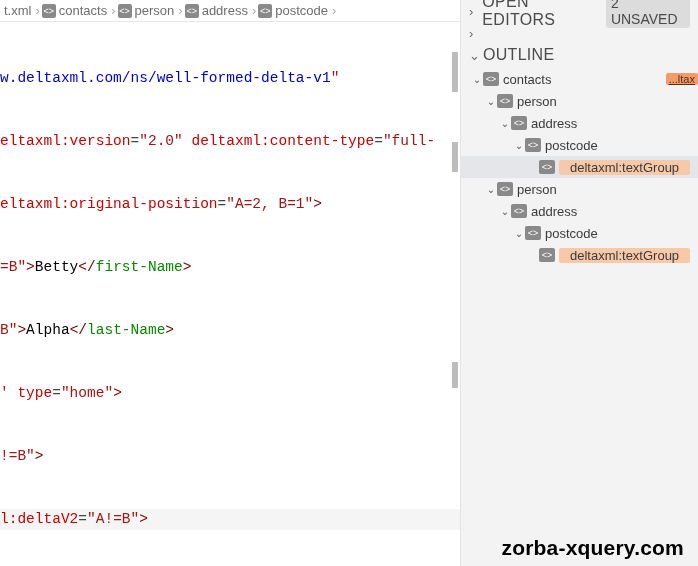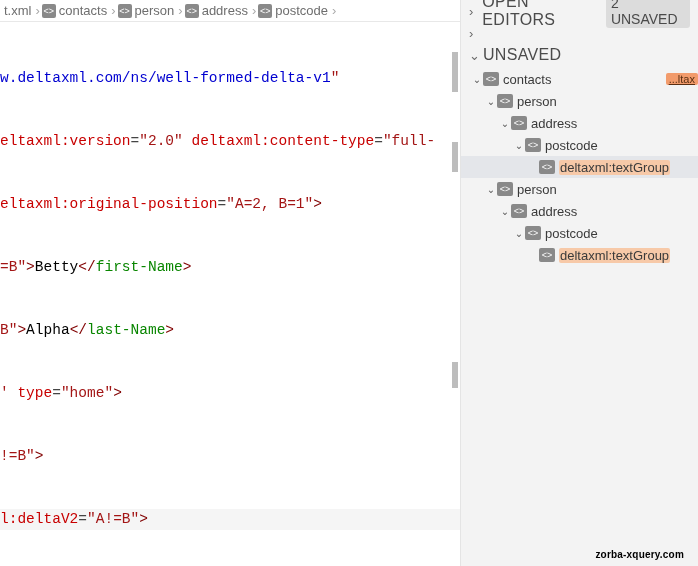--- a/index.html
+++ b/index.html
@@ -72,33 +72,33 @@
   .tree-row { display: flex; align-items: center; height: 22px; }
   .tree-row.sel { background: #e4e6ea; }
   .twist { width: 12px; text-align: center; color: #5a5a5a; font-size: 10px; }
   .twist.blank { visibility: hidden; }
   .ticon {
     width: 16px; height: 14px; background: #898989; border-radius: 2px;
     color: #fff; font-size: 9px; line-height: 14px; text-align: center;
     margin-right: 4px; flex-shrink: 0;
   }
   .tlabel { color: #3a3a3a; white-space: nowrap; }
-  .hlspan { background: #f7c9a8; border-radius: 2px; padding: 0 1px; }
+  .hlspan { background: #f7c9a8; border-radius: 2px; padding: 0 11px; }
   .file-badge {
     background: #f29b6b; color: #5a2f12; font-size: 11px; padding: 0 3px;
     border-radius: 2px; margin-left: auto; text-decoration: underline;
   }
   .minimap {
     position: absolute; top: 22px; right: 0; width: 12px; height: 520px;
     background: transparent;
   }
   .minimap .mark { position: absolute; right: 2px; width: 6px; background: #bdbdbd; }
   .watermark {
     position: absolute; bottom: 6px; right: 14px; font-family: Arial, sans-serif;
-    font-weight: 700; font-size: 10px; color: #000; letter-spacing: .2px; text-align: right;
+    font-weight: 700; font-size: 21px; color: #000; letter-spacing: .2px; text-align: right;
   }
 </style>
 </head>
 <body>
 
 <div class="container">
   <div class="editor-pane">
     <div class="breadcrumb">
       <span class="bc">
           <span>t.xml</span>
@@ -162,21 +162,21 @@
     <div class="sb-section">
       <span class="chev">›</span>
       <span class="title">OPEN EDITORS</span>
       <span class="sb-badge">2 UNSAVED</span>
     </div>
     <div class="sb-section">
       <span class="chev">›</span>
     </div>
     <div class="sb-section">
       <span class="chev">⌄</span>
-      <span class="title">UNSAVED</span>
+      <span class="title">OUTLINE</span>
     </div>
 
     <div class="tree">
       <div class="tree-row" style="padding-left:10px">
         <span class="twist">⌄</span>
         <span class="ticon">&lt;&gt;</span>
         <span class="tlabel">contacts</span>
         <span class="file-badge">...ltax</span>
       </div>
       <div class="tree-row" style="padding-left:24px">

